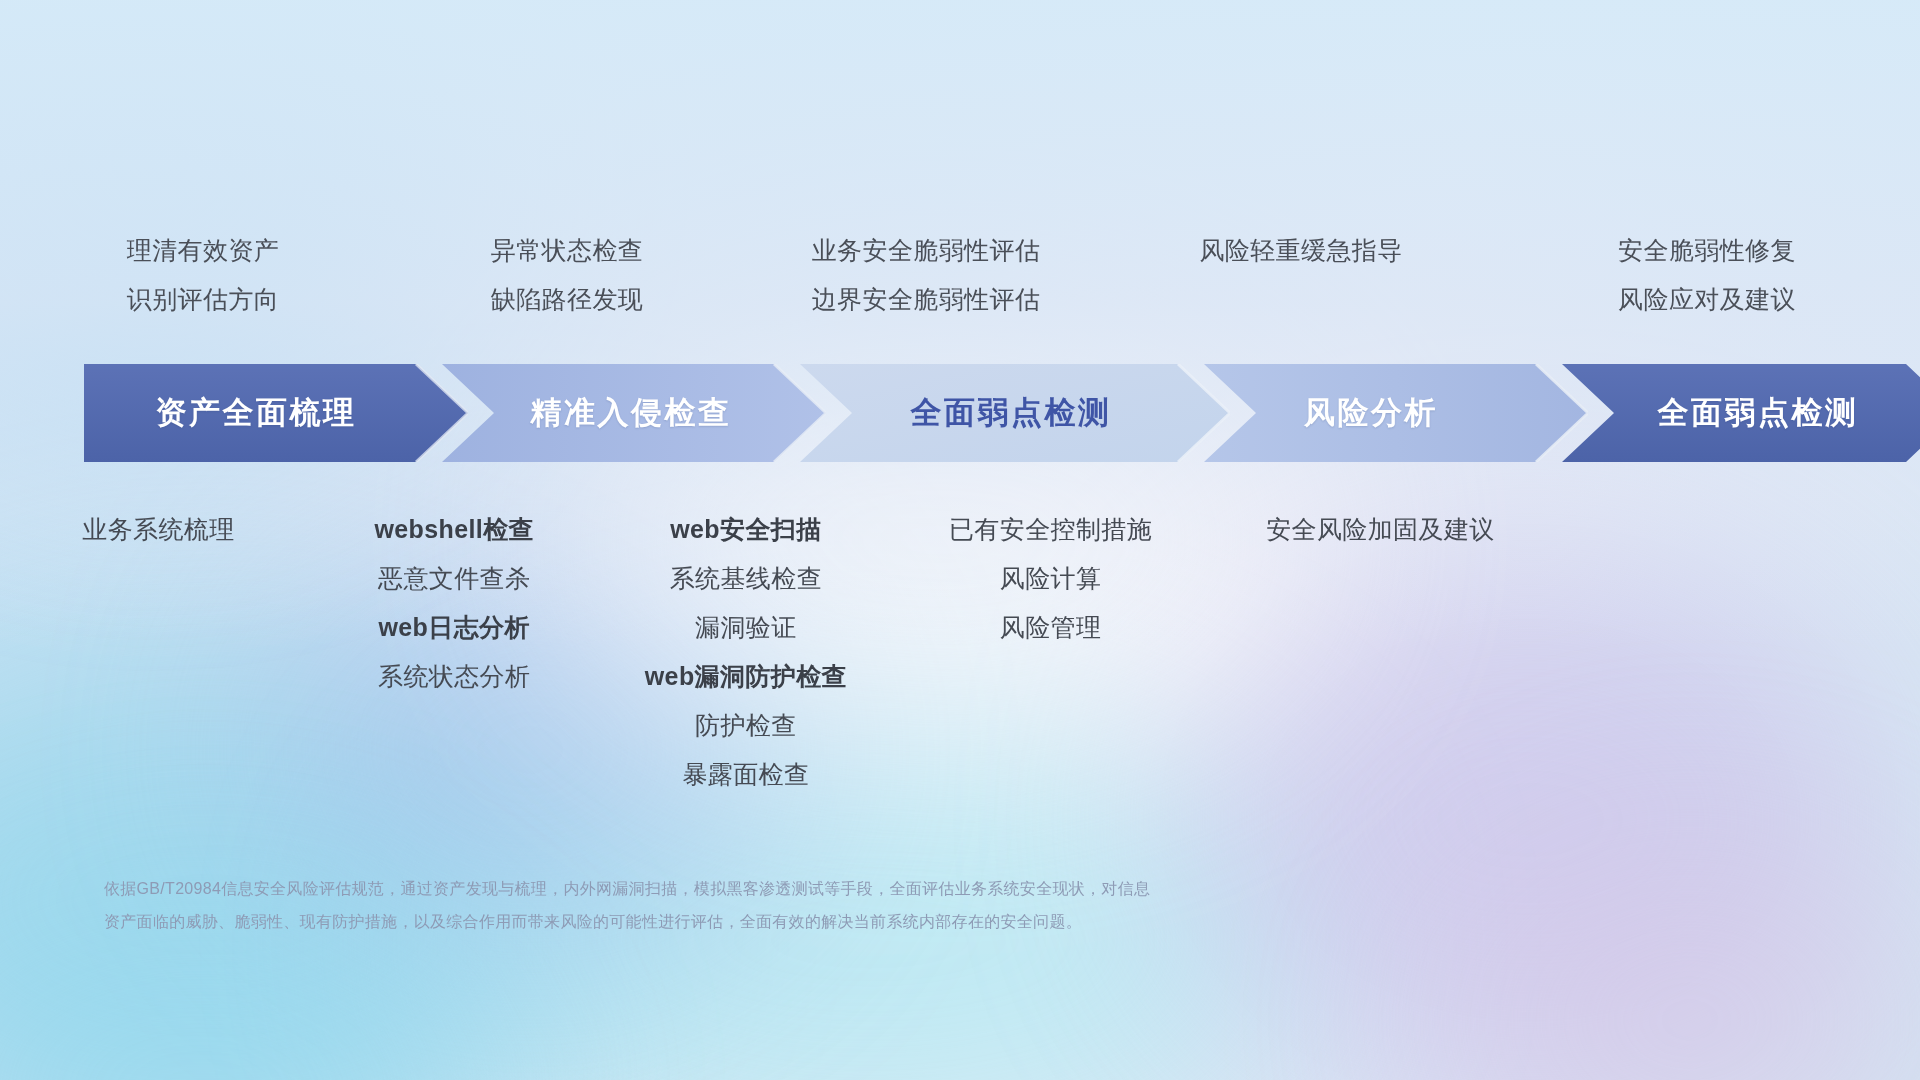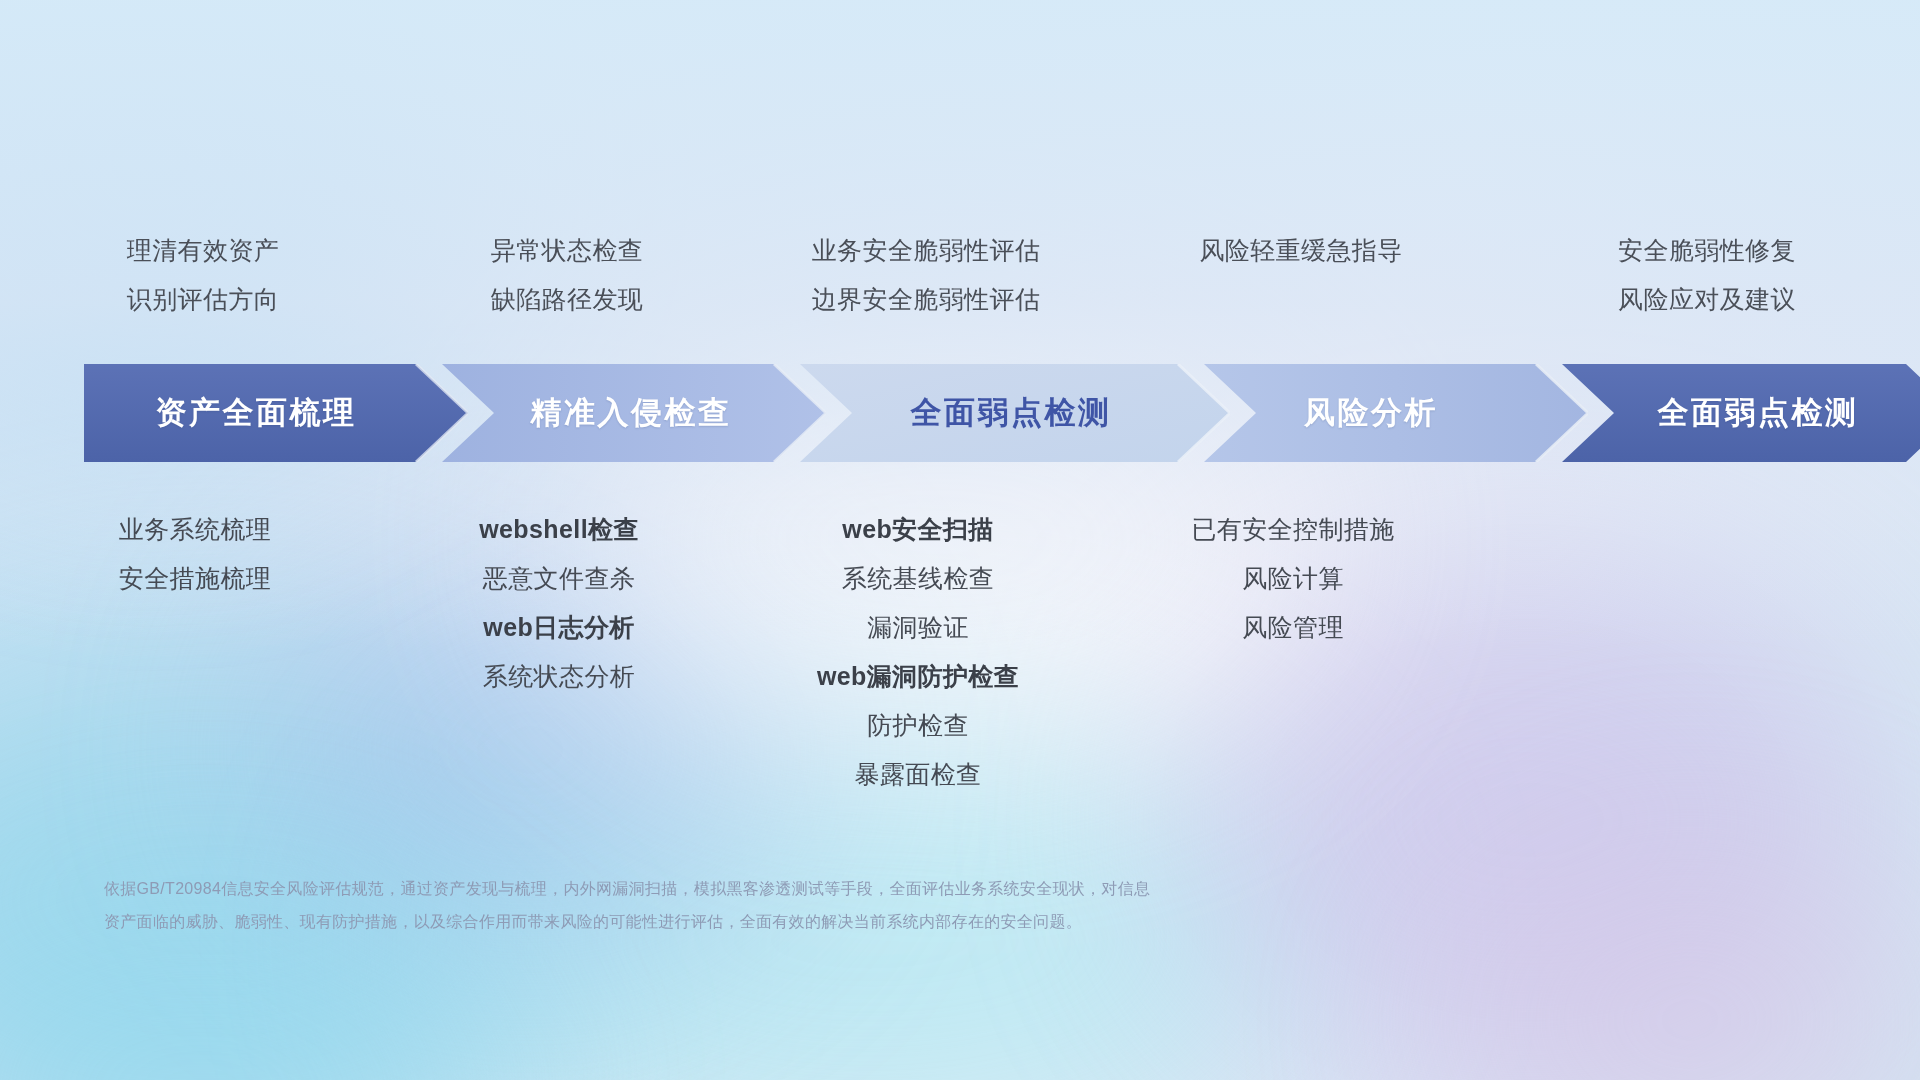--- a/index.html
+++ b/index.html
@@ -150,41 +150,43 @@
         </defs>
         <path d="M0,0 L344,0 L396,49 L344,98 L0,98 L52,49 Z" fill="url(#g5)"></path>
       </svg>
       <span class="lbl" style="color:#ffffff;margin-left:20px;margin-right:24px;">全面弱点检测</span>
     </div>
   </div>
 
   <div class="botrow">
     <div class="botcell" style="width:390px;">
       <div>业务系统梳理</div>
-      <div>安全措施梳理</div>
     </div>
     <div class="botcell" style="width:338px;">
       <div class="b">webshell检查</div>
       <div>恶意文件查杀</div>
       <div class="b">web日志分析</div>
       <div>系统状态分析</div>
     </div>
     <div class="botcell" style="width:380px;">
       <div class="b">web安全扫描</div>
       <div>系统基线检查</div>
       <div>漏洞验证</div>
       <div class="b">web漏洞防护检查</div>
       <div>防护检查</div>
       <div>暴露面检查</div>
     </div>
     <div class="botcell" style="width:370px;">
       <div>已有安全控制措施</div>
       <div>风险计算</div>
       <div>风险管理</div>
     </div>
+    <div class="botcell" style="width:442px;">
+      <div>安全风险加固及建议</div>
+    </div>
   </div>
 
   <div id="footer">
     <p>依据GB/T20984信息安全风险评估规范，通过资产发现与梳理，内外网漏洞扫描，模拟黑客渗透测试等手段，全面评估业务系统安全现状，对信息</p>
     <p>资产面临的威胁、脆弱性、现有防护措施，以及综合作用而带来风险的可能性进行评估，全面有效的解决当前系统内部存在的安全问题。</p>
   </div>
 
 </div>
 
 </body></html>

